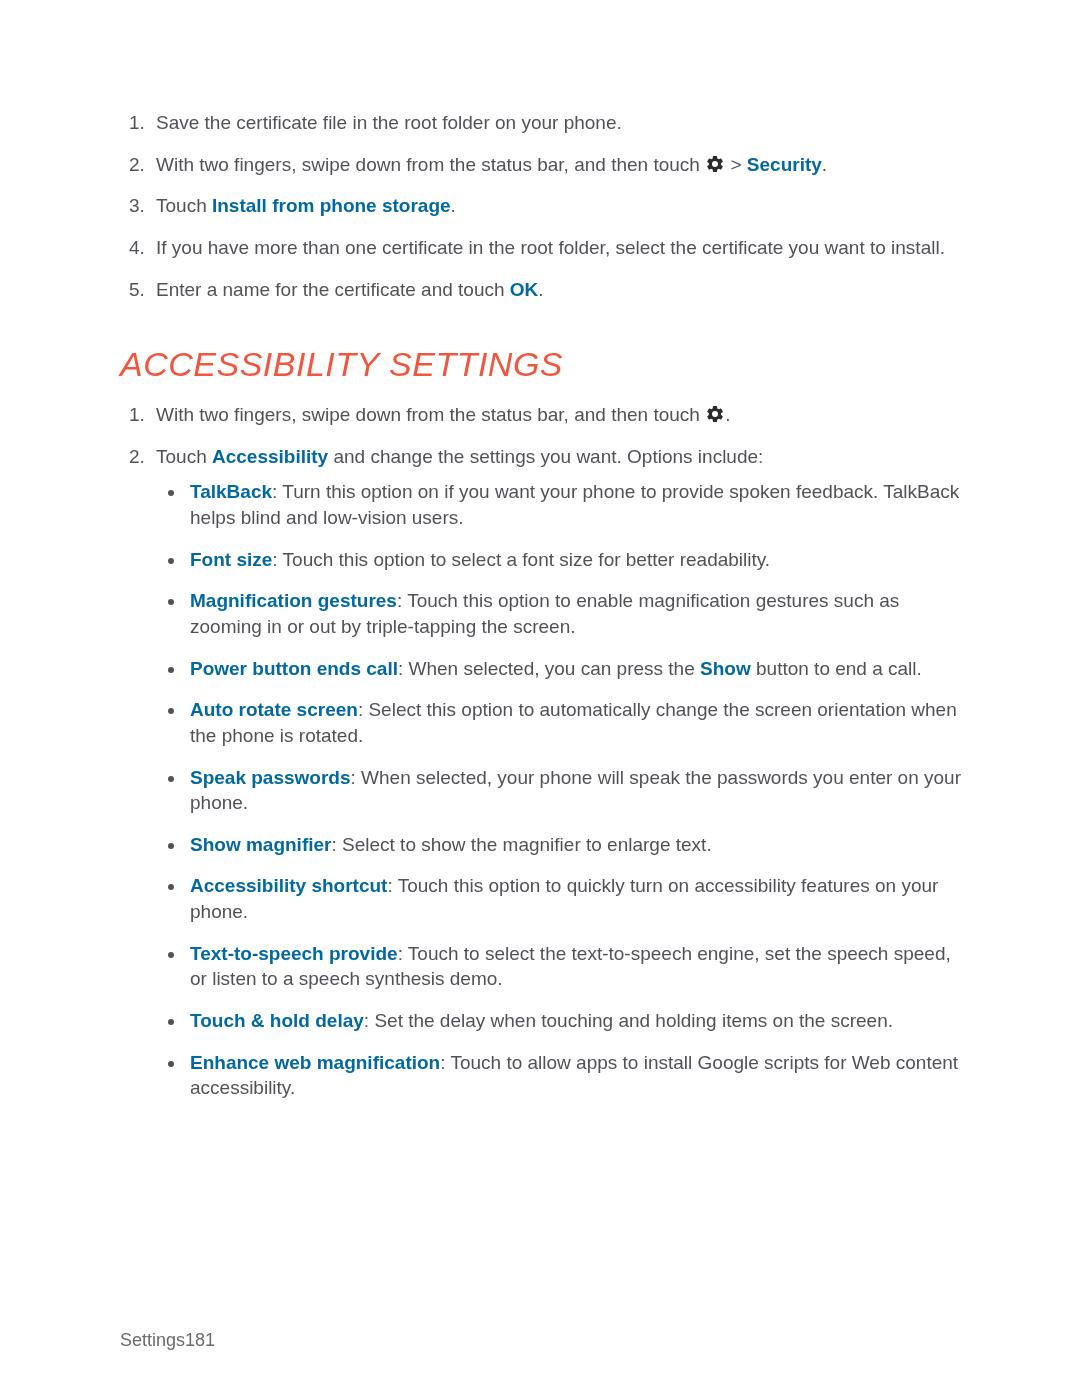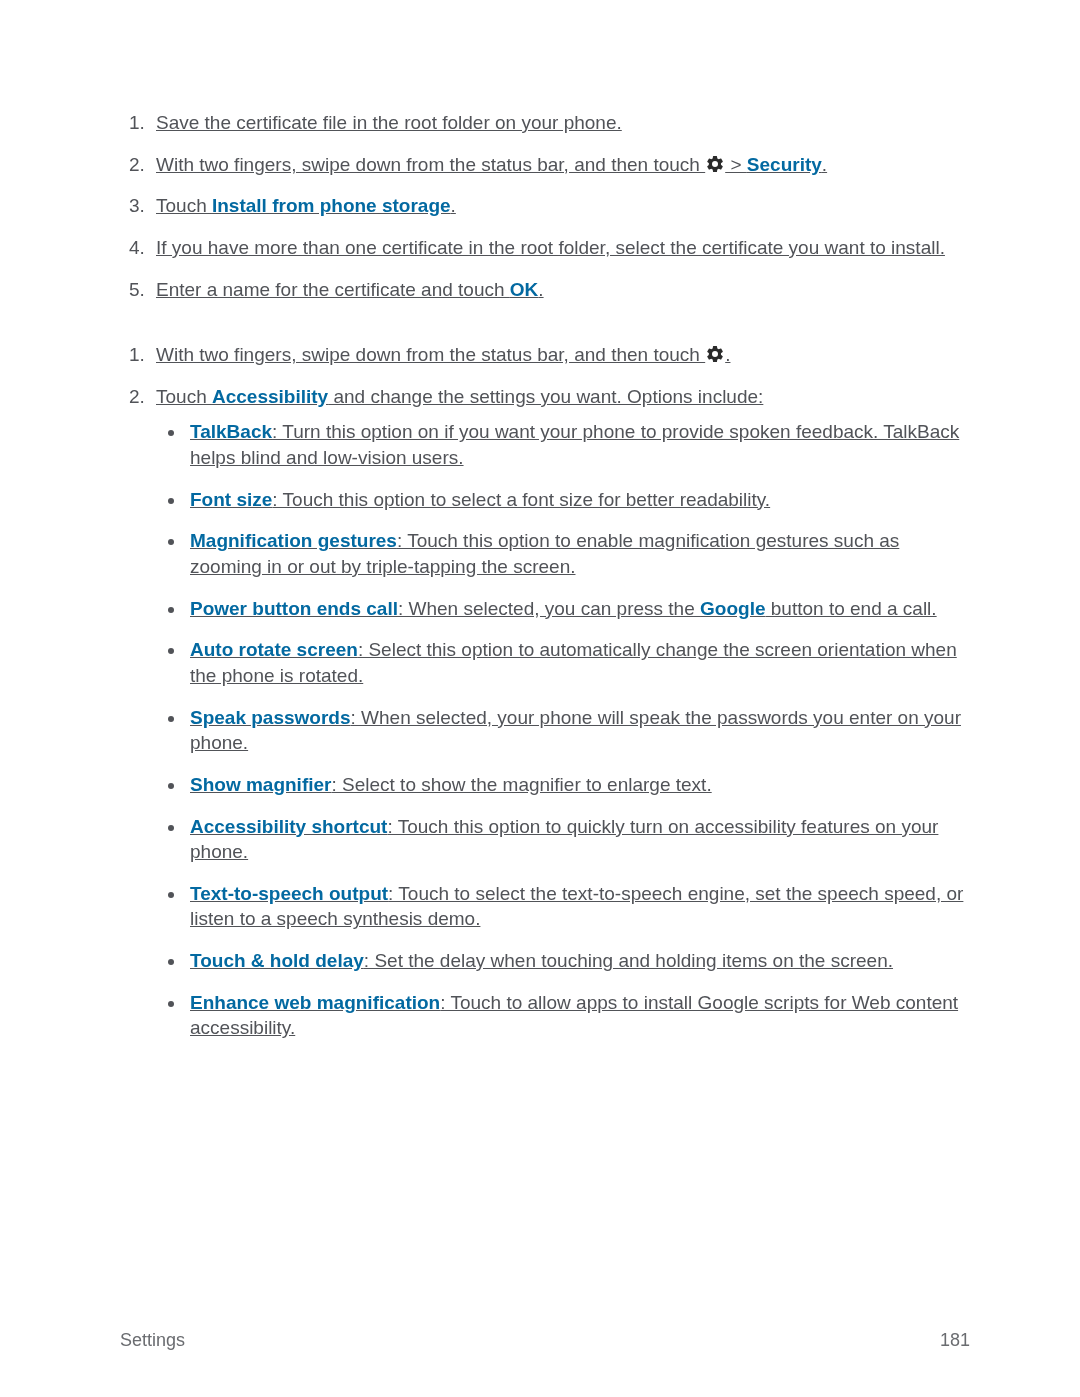--- a/index.html
+++ b/index.html
@@ -14,21 +14,20 @@
     padding: 110px 110px 0 120px;
     color: #515358;
     font-family: "Helvetica Neue", Helvetica, Arial, sans-serif;
     font-size: 19px;
     line-height: 1.35;
     position: relative;
   }
   ol.numlist {
     margin: 0 0 40px 0;
     padding-left: 30px;
-    text-decoration: underline;
   }
   ol.numlist > li {
     padding-left: 6px;
     margin-bottom: 16px;
   }
   h1.section-title {
     font-family: "Helvetica Neue", Helvetica, Arial, sans-serif;
     font-style: italic;
     font-weight: 400;
     letter-spacing: 0.5px;
@@ -57,21 +56,21 @@
     width: 20px;
     height: 20px;
     display: block;
   }
   .footer {
     position: absolute;
     bottom: 45px;
     left: 120px;
     right: 110px;
     display: flex;
-    justify-content: space-between;
+    justify-content: flex-start;
     font-size: 18px;
     color: #6a6c70;
   }
   strong { font-weight: 700; color: #0369a1; }
 </style>
 </head>
 <body>
 
 <div class="page">
 
@@ -88,20 +87,21 @@
       <span>Touch </span><strong>Install from phone storage</strong><span>.</span>
     </li>
     <li>
       <span>If you have more than one certificate in the root folder, select the certificate you want to install.</span>
     </li>
     <li>
       <span>Enter a name for the certificate and touch </span><strong>OK</strong><span>.</span>
     </li>
   </ol>
 
+  <h1 class="section-title">Accessibility Settings</h1>
 
 
   <ol class="numlist">
     <li>
       <span>With two fingers, swipe down from the status bar, and then touch </span><span class="icon-gear"><svg viewBox="0 0 24 24">
             <path fill="#2b2b2b" d="M19.14,12.94a7.14,7.14,0,0,0,.06-.94,7.14,7.14,0,0,0-.06-.94l2.03-1.58a.5.5,0,0,0,.12-.64l-1.92-3.32a.5.5,0,0,0-.61-.22l-2.39.96a7.03,7.03,0,0,0-1.62-.94l-.36-2.54A.5.5,0,0,0,13.9,2.4H10.1a.5.5,0,0,0-.49.42L9.25,5.36a7.03,7.03,0,0,0-1.62.94l-2.39-.96a.5.5,0,0,0-.61.22L2.71,8.88a.5.5,0,0,0,.12.64l2.03,1.58a7.14,7.14,0,0,0-.6.94,7.14,7.14,0,0,0,.6.94L2.83,14.56a.5.5,0,0,0-.12.64l1.92,3.32a.5.5,0,0,0,.61.22l2.39-.96a7.03,7.03,0,0,0,1.62.94l.36,2.54a.5.5,0,0,0,.49.42h3.8a.5.5,0,0,0,.49-.42l.36-2.54a7.03,7.03,0,0,0,1.62-.94l2.39.96a.5.5,0,0,0,.61-.22l1.92-3.32a.5.5,0,0,0-.12-.64ZM12,15.6A3.6,3.6,0,1,1,15.6,12,3.6,3.6,0,0,1,12,15.6Z"></path>
           </svg></span><span>.</span>
     </li>
     <li>
       <span>Touch </span><strong>Accessibility</strong><span> and change the settings you want. Options include:</span>
@@ -110,36 +110,36 @@
         <li>
           <strong>TalkBack</strong><span>: Turn this option on if you want your phone to provide spoken feedback. TalkBack helps blind and low-vision users.</span>
         </li>
         <li>
           <strong>Font size</strong><span>: Touch this option to select a font size for better readability.</span>
         </li>
         <li>
           <strong>Magnification gestures</strong><span>: Touch this option to enable magnification gestures such as zooming in or out by triple-tapping the screen.</span>
         </li>
         <li>
-          <strong>Power button ends call</strong><span>: When selected, you can press the </span><strong>Google</strong><span> button to end a call.</span>
+          <strong>Power button ends call</strong><span>: When selected, you can press the </span><strong>Show</strong><span> button to end a call.</span>
         </li>
         <li>
           <strong>Auto rotate screen</strong><span>: Select this option to automatically change the screen orientation when the phone is rotated.</span>
         </li>
         <li>
           <strong>Speak passwords</strong><span>: When selected, your phone will speak the passwords you enter on your phone.</span>
         </li>
         <li>
           <strong>Show magnifier</strong><span>: Select to show the magnifier to enlarge text.</span>
         </li>
         <li>
           <strong>Accessibility shortcut</strong><span>: Touch this option to quickly turn on accessibility features on your phone.</span>
         </li>
         <li>
-          <strong>Text-to-speech output</strong><span>: Touch to select the text-to-speech engine, set the speech speed, or listen to a speech synthesis demo.</span>
+          <strong>Text-to-speech provide</strong><span>: Touch to select the text-to-speech engine, set the speech speed, or listen to a speech synthesis demo.</span>
         </li>
         <li>
           <strong>Touch &amp; hold delay</strong><span>: Set the delay when touching and holding items on the screen.</span>
         </li>
         <li>
           <strong>Enhance web magnification</strong><span>: Touch to allow apps to install Google scripts for Web content accessibility.</span>
         </li>
       </ul>
     </li>
   </ol>

